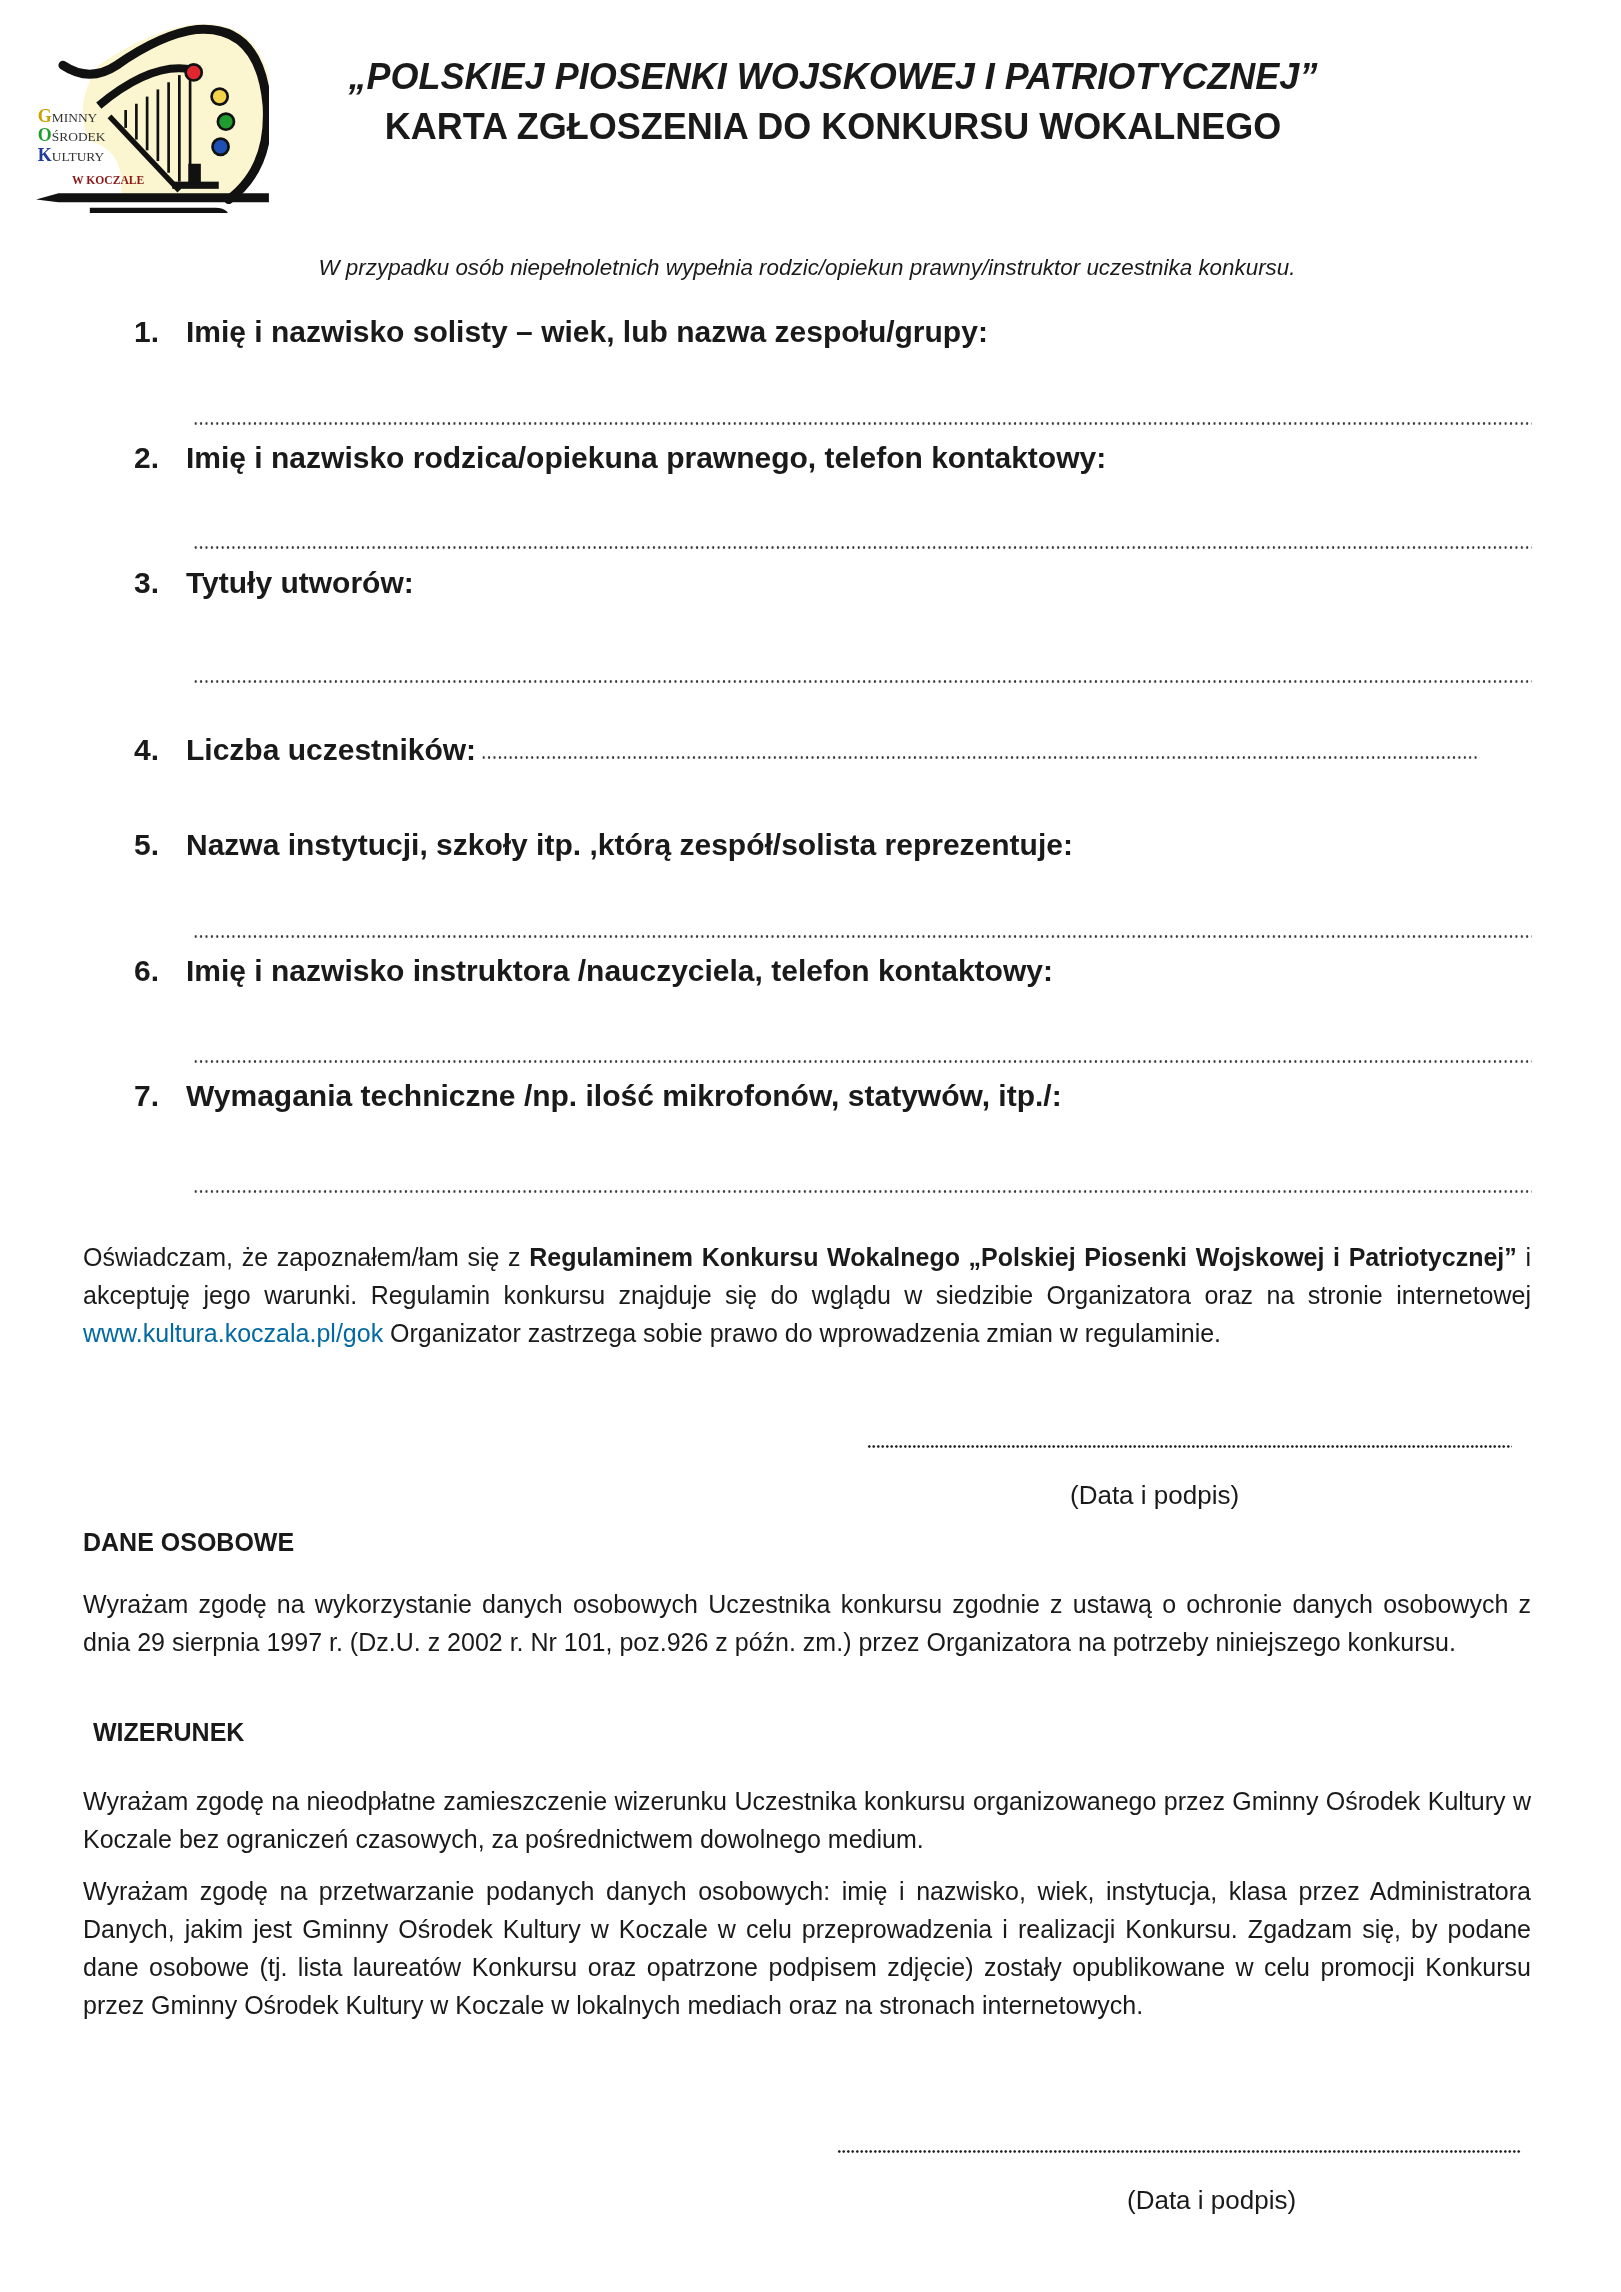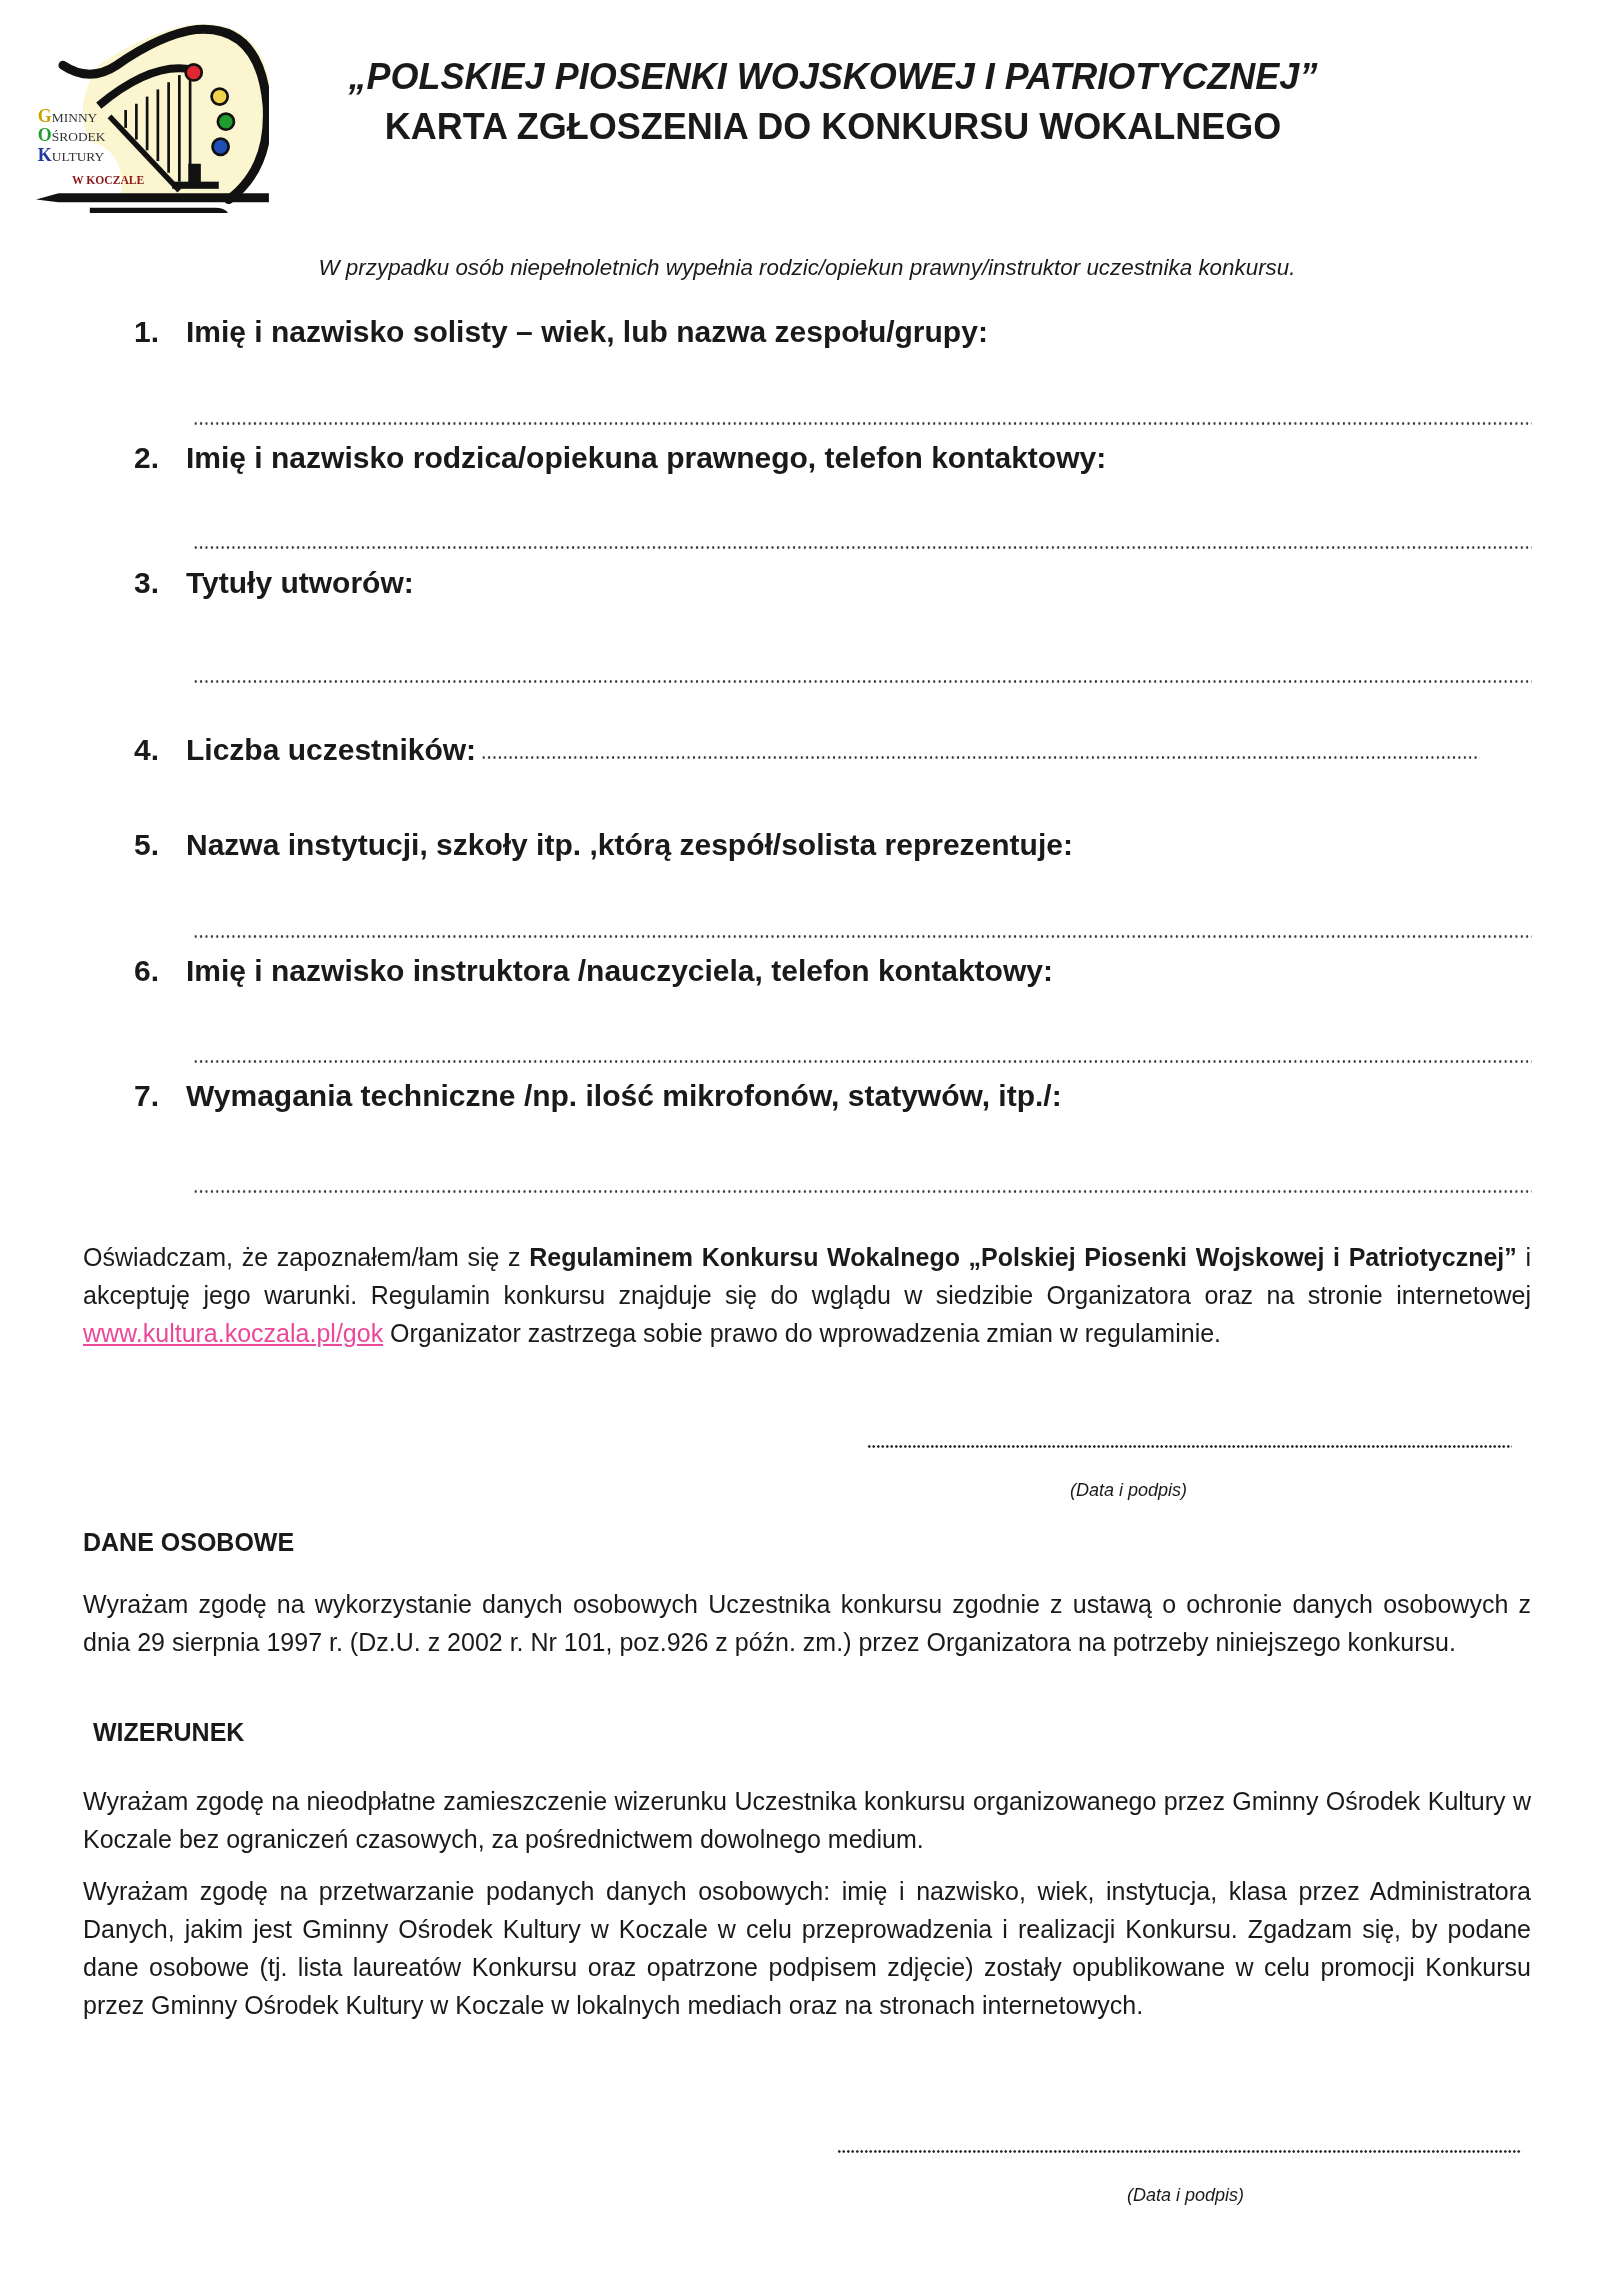--- a/index.html
+++ b/index.html
@@ -14,26 +14,26 @@
   .item { left:134px; font-weight:bold; font-size:30px; white-space:nowrap; }
   .item .num { display:inline-block; width:52px; }
   .dots { left:193px; width:1339px; height:5.4px;
           background-image: radial-gradient(circle, #333 1.1px, transparent 1.4px);
           background-size:5.4px 5.4px; background-repeat:repeat-x; }
   .inline-dots { display:inline-block; vertical-align:baseline; height:5.4px; width:999px;
           background-image: radial-gradient(circle, #333 1.1px, transparent 1.4px);
           background-size:5.4px 5.4px; background-repeat:repeat-x; margin-left:5.4px; }
   .para { left:83px; width:1448px; font-size:25px; line-height:38px; text-align:justify; }
   .para b { font-weight:bold; }
-  .para a { color:#ec4899; text-decoration:underline; }
+  .para a { color:#0369a1; }
   .heading { left:83px; font-weight:bold; font-size:25px; }
   .sig-dots { height:5.4px;
           background-image: radial-gradient(circle, #222 1.2px, transparent 1.5px);
           background-size:4.5px 5.4px; background-repeat:repeat-x; }
-  .sig-label { font-size:18px;font-style:italic; }
+  .sig-label { font-size:26px; }
 </style>
 </head>
 <body>
 
 <div class="abs logo">
   <svg width="233" height="197" viewBox="0 0 260 220">
     <path d="M70 55 Q120 20 170 10 Q250 0 262 80 Q270 160 225 200 L95 200 Q100 150 60 140 Q40 100 70 55 Z" fill="#fbf6cf"></path>
     <path d="M30 55 Q60 75 90 55 Q140 20 180 15 Q250 10 258 100 Q262 170 215 205" fill="none" stroke="#111" stroke-width="10" stroke-linecap="round"></path>
     <path d="M70 100 Q130 50 175 60" fill="none" stroke="#111" stroke-width="9"></path>
     <path d="M82 112 L160 195" fill="none" stroke="#111" stroke-width="6"></path>

